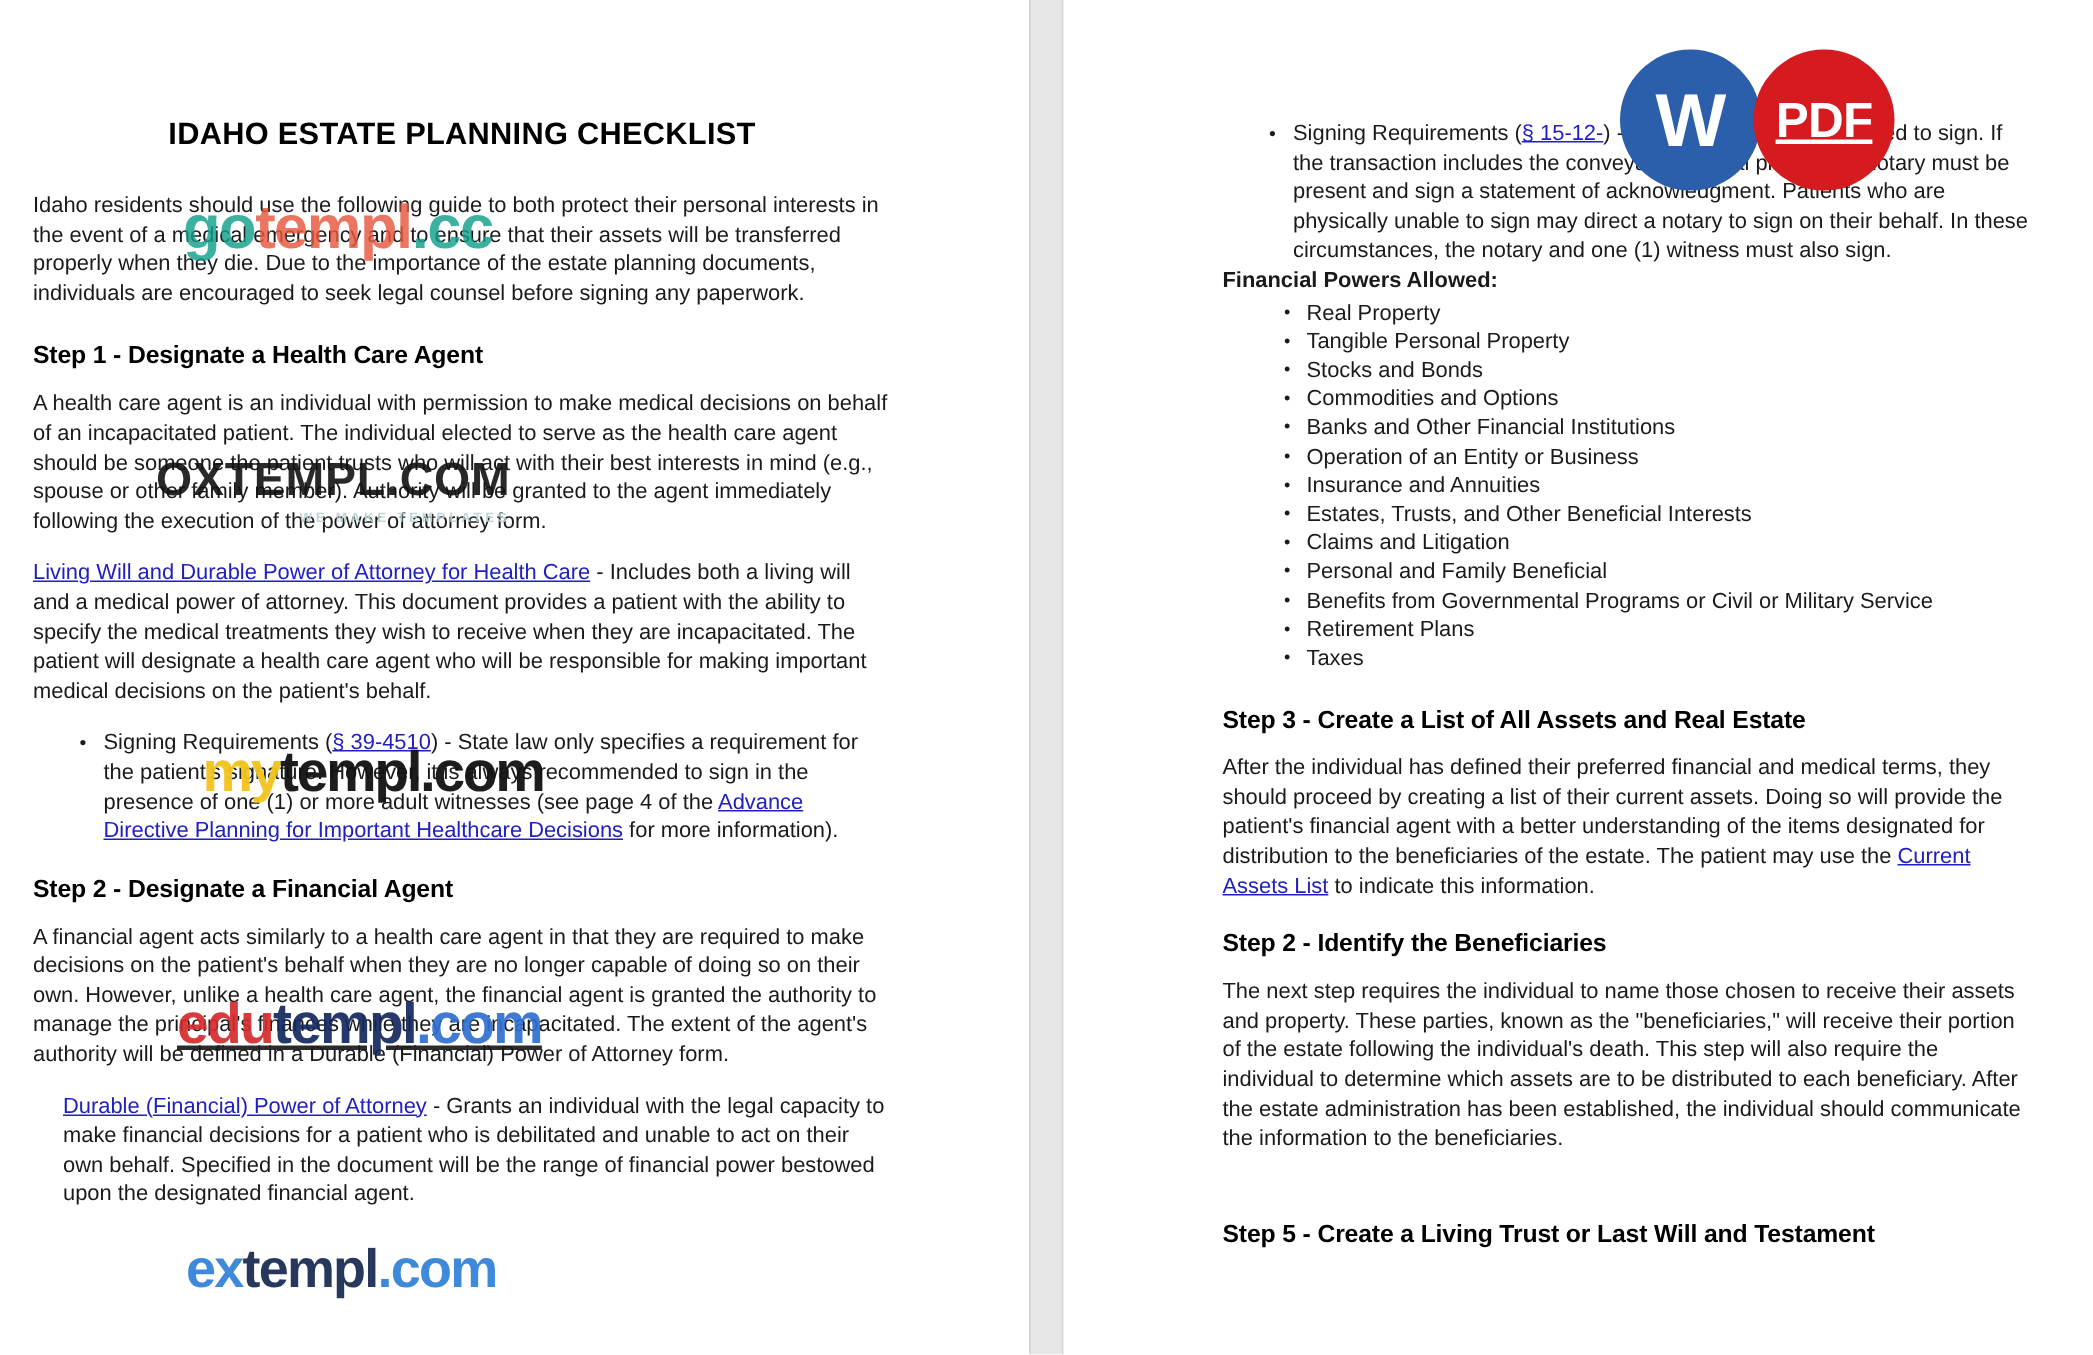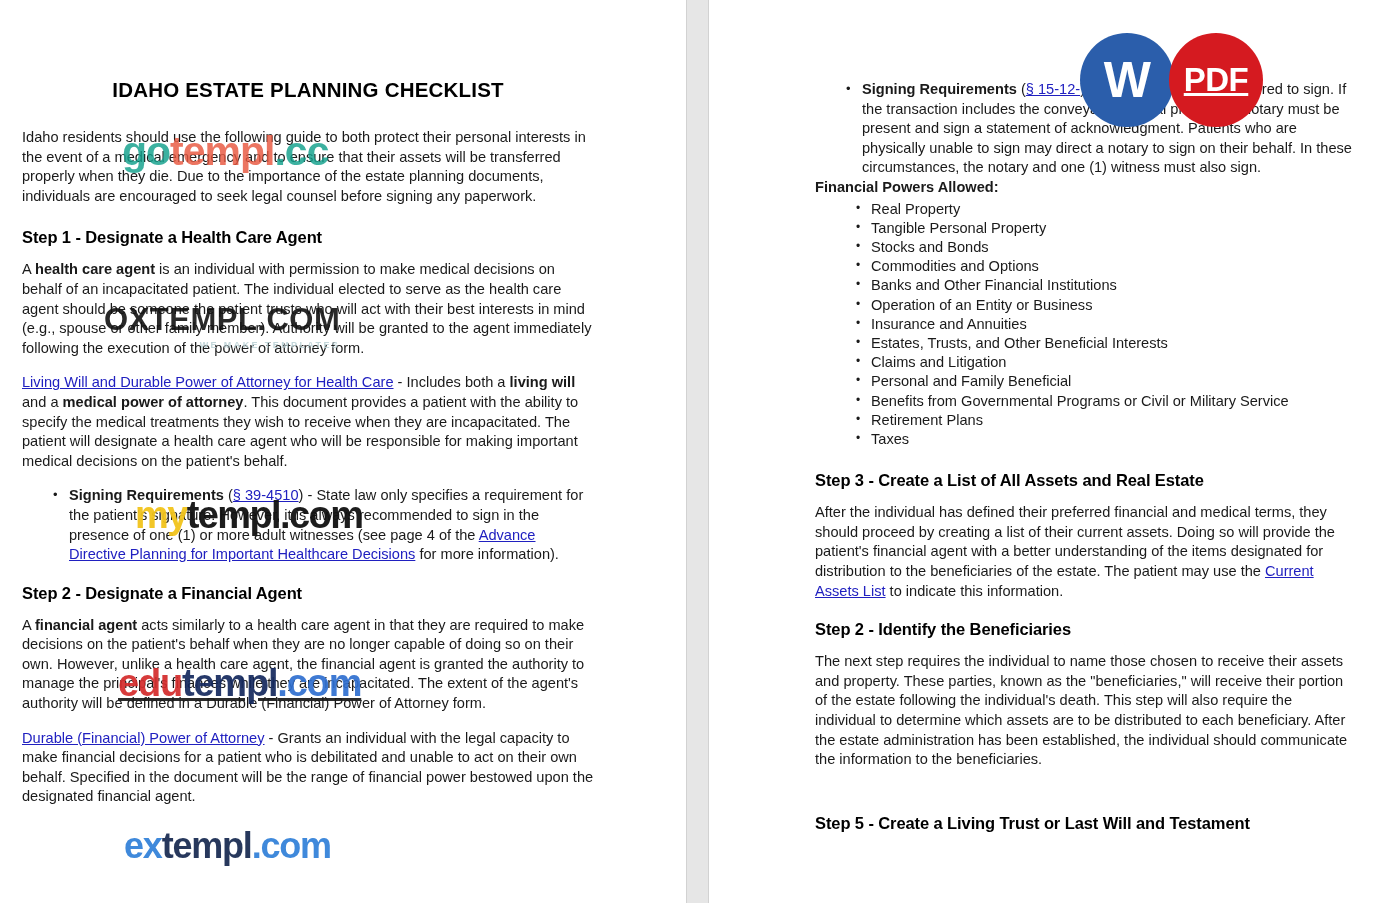--- a/index.html
+++ b/index.html
@@ -65,21 +65,21 @@
   }
   h2.step-head.tight { margin-top: 19px; }
   h2.step-head.gap-lg { margin-top: 44px; }
 
   p.para {
     font-size: 14.6px;
     line-height: 19.6px;
     margin: 0 0 15px 0;
     text-align: left;
   }
-  p.para.last { margin-bottom: 0; }
+  p.para.last { margin-bottom: 0; margin-left: 20px; }
 
   .sub-head {
     font-size: 14.6px;
     font-weight: bold;
     line-height: 19.6px;
     margin: 0 0 2px 0;
   }
 
   ul.bullets {
     margin: 6px 0 0 0;
@@ -112,21 +112,21 @@
     position: relative;
   }
   ul.powers li::before {
     content: "\2022";
     position: absolute;
     left: -15px;
     top: -1px;
     font-size: 12px;
   }
 
-  b, .b { font-weight: bold; text-align: right; }
+  b, .b { font-weight: normal; text-align: right; }
   a.doc-link {
     color: #2020c0;
     text-decoration: underline;
     cursor: pointer;
   }
 
   
   .wm {
     position: absolute;
     z-index: 5;

